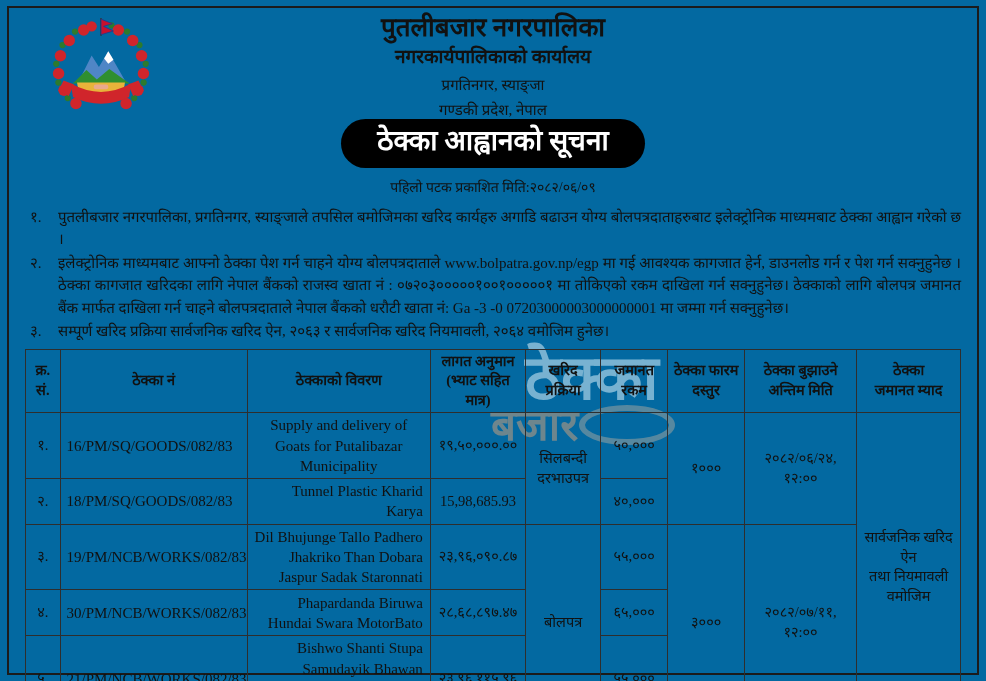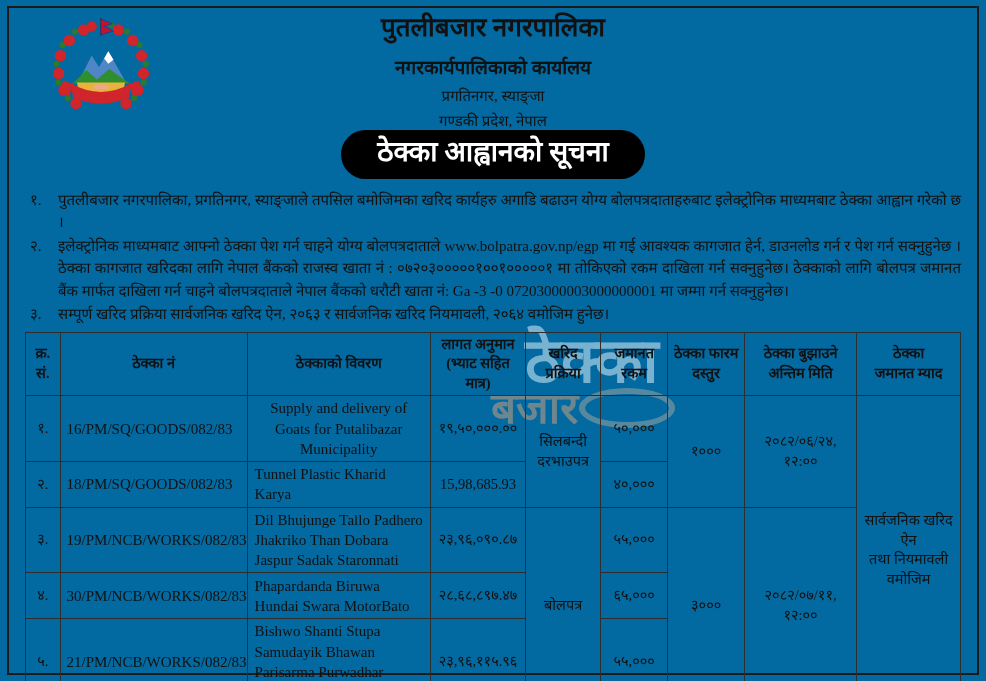--- a/index.html
+++ b/index.html
@@ -16,21 +16,21 @@
     position: absolute; inset: 6px 7px;
     border: 2px solid #1b1b1b;
     pointer-events: none;
   }
   .content { position: absolute; inset: 8px 9px; padding: 5px 16px 0; }
 
   
   .header { position: relative; text-align: center; }
   .emblem { position: absolute; left: 24px; top: 4px; width: 104px; height: 104px; }
   .muni   { font-size: 26px; font-weight: bold; line-height: 1.15; }
-  .office { font-size: 19px; font-weight: bold; margin-top: 11px; }
+  .office { font-size: 19px; font-weight: bold; margin-top: 0; }
   .addr   { font-size: 15px; margin-top: 5px; }
   .pill   {
     display: inline-block; background: #000; color: #fff;
     font-weight: bold; font-size: 28px; line-height: 1.1;
     padding: 7px 36px 11px; border-radius: 28px; 
   }
   .pub { font-size: 14px; margin-top: 9px; }
 
   
   .paras { margin-top: 10px; }
@@ -52,21 +52,21 @@
   }
   th, td {
     border: 1.5px solid #2e2e2e;
     padding: 2px 4px;
     text-align: center; vertical-align: middle;
     font-size: 14.5px; line-height: 1.35;
   }
   th { font-weight: bold; }
   .prewrap { white-space: pre-line; }
   td.no   { text-align: left; padding-left: 6px; font-size: 15px; }
-  td.desc { text-align: left; padding: 2px 7px; font-size: 15px; }
+  td.desc { text-align: right; padding: 2px 7px; font-size: 15px; }
   td.desc.center { text-align: center; }
   tr.hdr { height: 62px; }
   tr.r1 { height: 48px; }
   tr.r2 { height: 29px; }
   tr.r3 { height: 57px; }
   tr.r4 { height: 46px; }
   tr.r5 { height: 62px; }
 </style>
 </head>
 <body>
@@ -123,20 +123,21 @@
           <path d="M21,64 Q50,80 79,64 L77,77 Q50,90 23,77 Z" fill="#d0252b"></path>
         </svg>
       </div>
       <div class="muni">पुतलीबजार नगरपालिका</div>
       <div class="office">नगरकार्यपालिकाको कार्यालय</div>
       <div class="addr">प्रगतिनगर, स्याङ्जा</div>
       <div class="addr">गण्डकी प्रदेश, नेपाल</div>
       <div>
         <span class="pill">ठेक्का आह्वानको सूचना</span>
       </div>
+      <div class="pub">पहिलो पटक प्रकाशित मिति:२०८२/०६/०९</div>
     </div>
 
     <div class="paras">
       <div class="para">
         <span class="para-num">१.</span>
         <span class="para-text">पुतलीबजार नगरपालिका, प्रगतिनगर, स्याङ्जाले तपसिल बमोजिमका खरिद कार्यहरु अगाडि बढाउन योग्य बोलपत्रदाताहरुबाट इलेक्ट्रोनिक माध्यमबाट ठेक्का आह्वान गरेको छ ।</span>
       </div>
       <div class="para">
         <span class="para-num">२.</span>
         <span class="para-text">इलेक्ट्रोनिक माध्यमबाट आफ्नो ठेक्का पेश गर्न चाहने योग्य बोलपत्रदाताले www.bolpatra.gov.np/egp मा गई आवश्यक कागजात हेर्न, डाउनलोड गर्न र पेश गर्न सक्नुहुनेछ । ठेक्का कागजात खरिदका लागि नेपाल बैंकको राजस्व खाता नं : ०७२०३०००००१००१०००००१ मा तोकिएको रकम दाखिला गर्न सक्नुहुनेछ। ठेक्काको लागि बोलपत्र जमानत बैंक मार्फत दाखिला गर्न चाहने बोलपत्रदाताले नेपाल बैंकको धरौटी खाता नं: Ga -3 -0 07203000003000000001 मा जम्मा गर्न सक्नुहुनेछ।</span>

